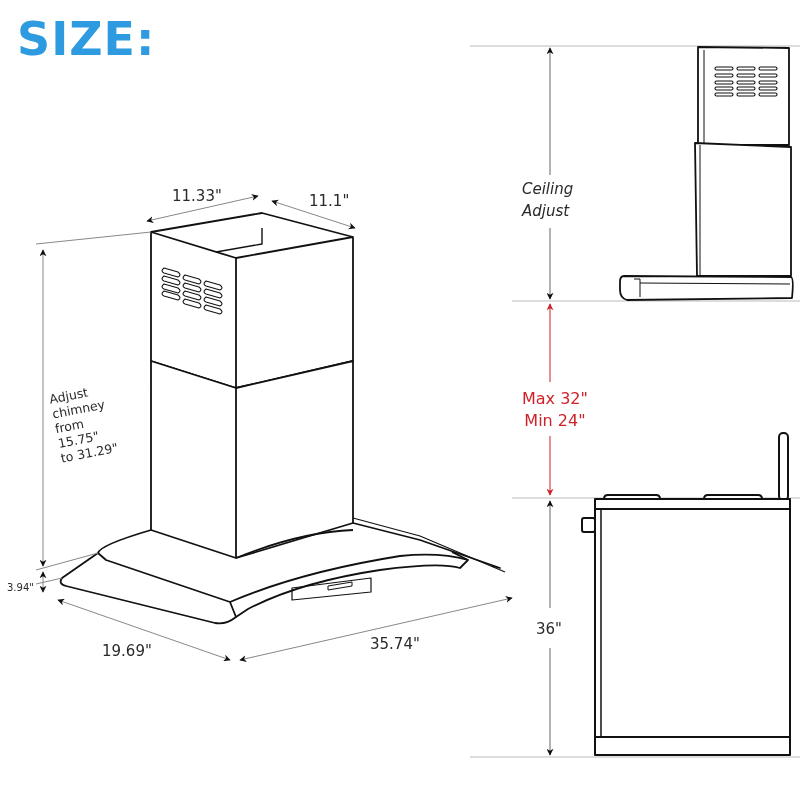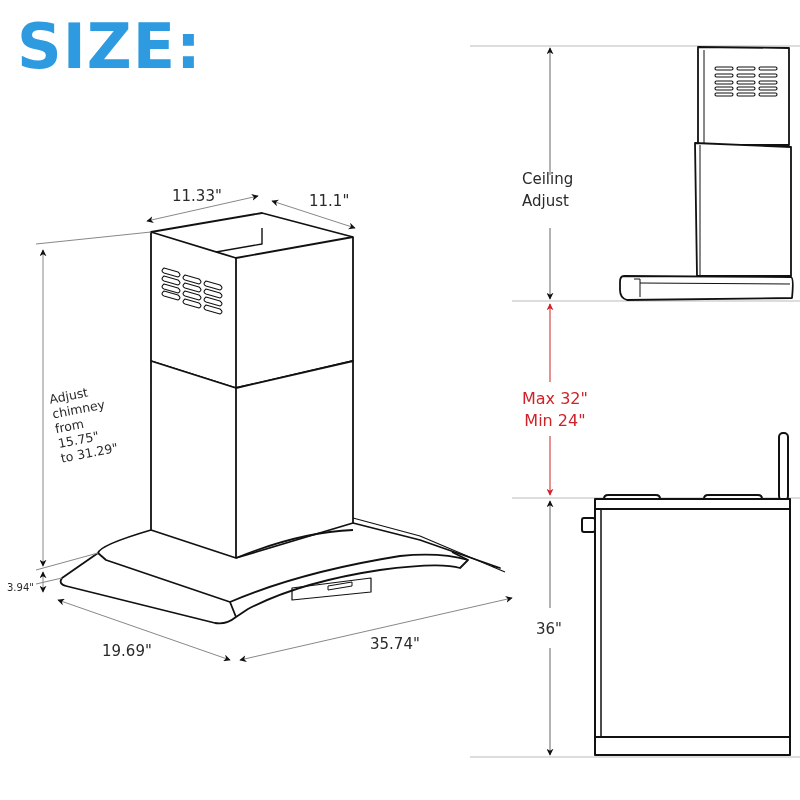--- a/index.html
+++ b/index.html
@@ -1,18 +1,18 @@
 <!DOCTYPE html>
 <html><head>
   <meta charset="utf-8">
   <style>
     html, body { margin: 0; padding: 0; background: #ffffff; }
     body { width: 800px; height: 800px; position: relative; overflow: hidden;
            font-family: "DejaVu Sans", "Liberation Sans", sans-serif; color: #222; }
-    .title { position: absolute; left: 17px; top: 16px; font-size: 62px; font-weight: bold;
+    .title { position: absolute; left: 17px; top: 16px; font-size: 46px; font-weight: bold;
              color: #2e9be0; letter-spacing: 1px; line-height: 1; }
     svg.art { position: absolute; left: 0; top: 0; }
     .lbl { position: absolute; font-size: 15px; color: #2a2a2a; white-space: nowrap; line-height: 1.2; }
     .lbl.small { font-size: 10px; }
     .lbl.red { color: #d0222a; font-size: 16px; text-align: center; }
     .rot { transform-origin: left top; }
   </style>
 </head>
 <body>
 
@@ -137,21 +137,21 @@
   <div>chimney</div>
   <div>from</div>
   <div>15.75"</div>
   <div>to 31.29"</div>
 </div>
 
 <div class="lbl small" style="left:7px;top:582px;">3.94"</div>
 <div class="lbl" style="left:102px;top:642px;">19.69"</div>
 <div class="lbl" style="left:370px;top:635px;">35.74"</div>
 
-<div class="lbl" style="left:522px;top:168px;line-height:22px;">
+<div class="lbl" style="left:522px;top:178px;line-height:22px;font-style:italic;">
   <div>Ceiling</div>
   <div>Adjust</div>
 </div>
 <div class="lbl red" style="left:522px;top:388px;line-height:22px;">
   <div>Max 32"</div>
   <div>Min 24"</div>
 </div>
 <div class="lbl" style="left:536px;top:620px;">36"</div>
 
 </body></html>

